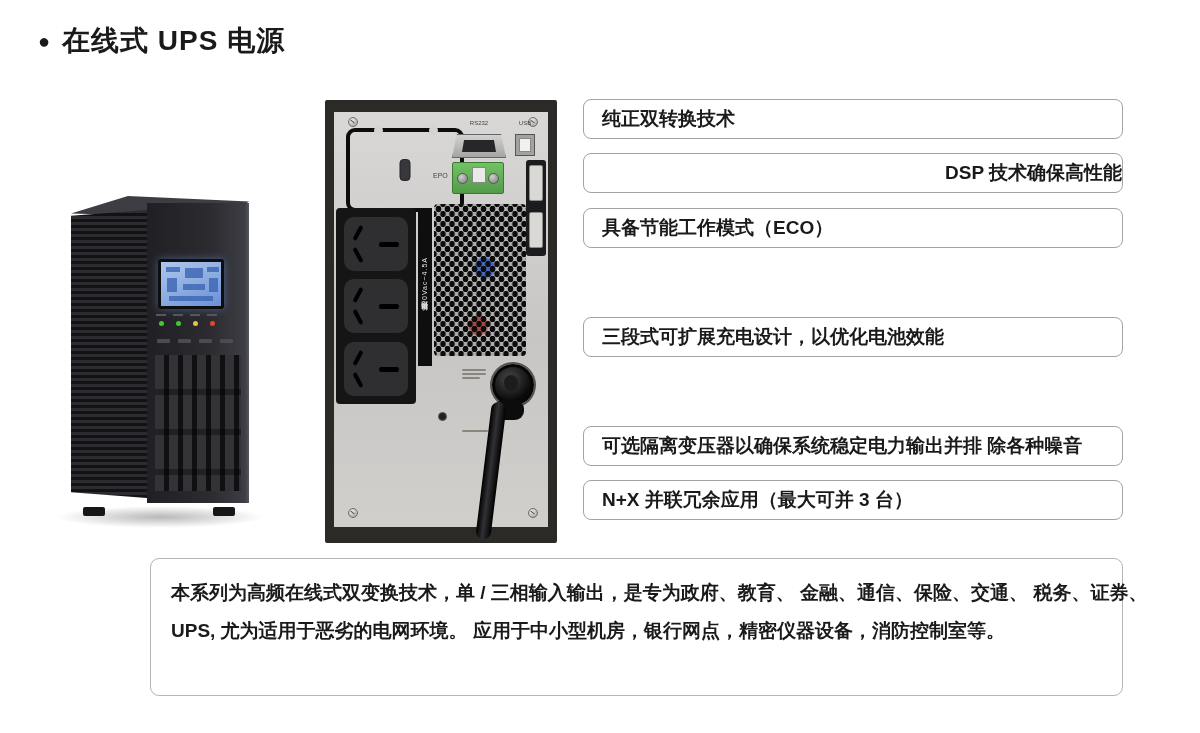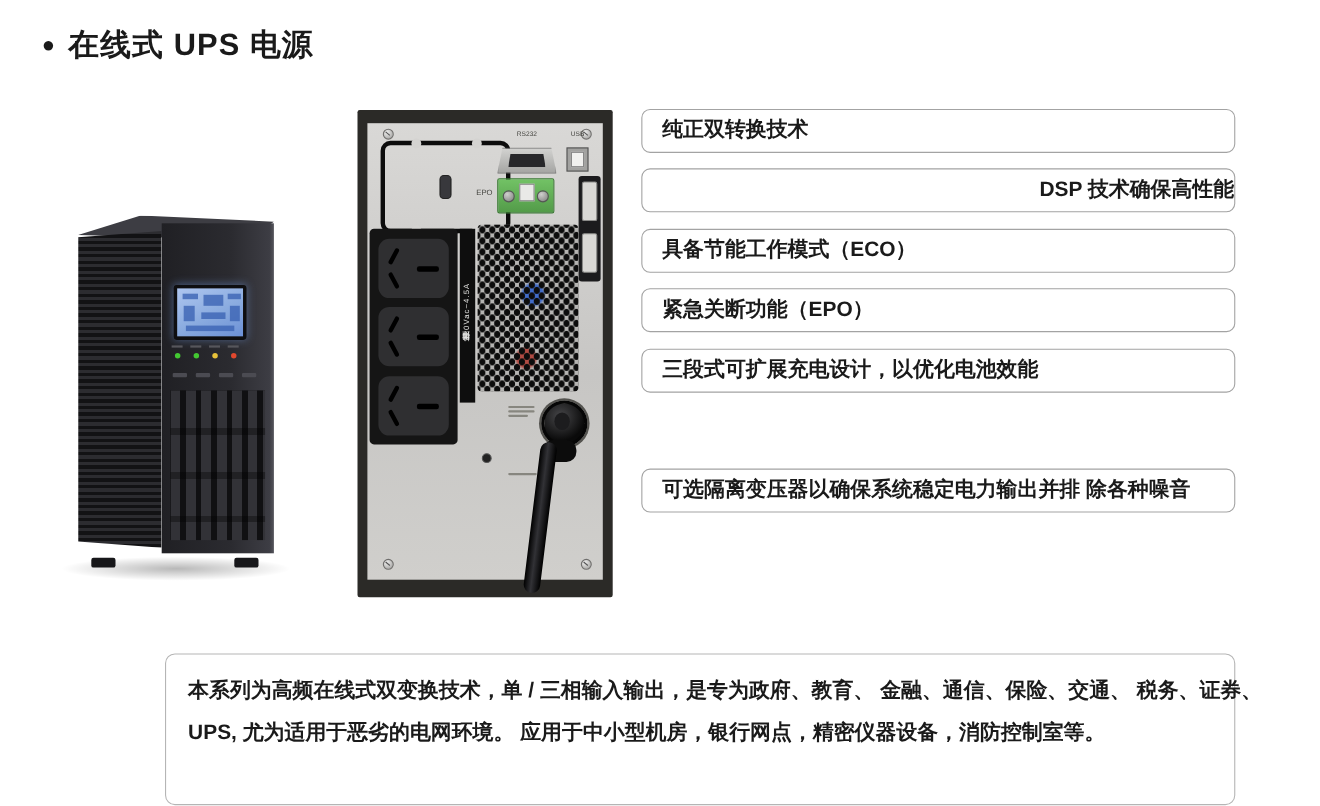--- a/index.html
+++ b/index.html
@@ -12,21 +12,21 @@
   .page-title .txt{font-size:28px;font-weight:bold;letter-spacing:1px;}
 
   
   .feature-box{position:absolute;left:583px;width:540px;height:40px;box-sizing:border-box;
                border:1px solid var(--feature_border,#a3a3a3);border-radius:8px;background:#fff;
                font-size:19px;font-weight:bold;line-height:38px;padding-left:18px;
                white-space:nowrap;overflow:hidden;}
 
   
   .desc-box{position:absolute;left:150px;top:558px;width:973px;height:138px;box-sizing:border-box;
-            border:1px solid #b5b5b5;border-radius:9px;background:#fff;padding:15px 20px 0 20px;margin-top:36px;}
+            border:1px solid #b5b5b5;border-radius:9px;background:#fff;padding:15px 20px 0 20px;}
   .desc-line{font-size:19px;font-weight:bold;line-height:38px;white-space:nowrap;}
 
   
   #front-ups{position:absolute;left:63px;top:196px;width:192px;height:322px;}
   .fu-shadow{position:absolute;left:-8px;bottom:-10px;width:210px;height:22px;
              background:radial-gradient(ellipse at center,rgba(0,0,0,.28),rgba(0,0,0,0) 70%);}
   .fu-top{position:absolute;left:8px;top:0;width:178px;height:22px;background:#3d3d43;
           clip-path:polygon(0 80%,32% 0,100% 25%,87% 100%);}
   .fu-side{position:absolute;left:8px;top:14px;width:76px;height:288px;
            background:repeating-linear-gradient(180deg,#2c2c30 0 3px,#121214 3px 6px);
@@ -234,22 +234,22 @@
         <i style="width:26px;"></i>
       </div>
       <div class="rp-strain"></div>
     </div>
     <div class="rp-cable"></div>
   </div>
 
   <div class="feature-box" style="top:99px;">纯正双转换技术</div>
   <div class="feature-box" style="top:153px;text-align:right;">DSP 技术确保高性能</div>
   <div class="feature-box" style="top:208px;">具备节能工作模式（ECO）</div>
-  <div class="feature-box" style="top:262px;">紧急关断功能（EPO）</div>
   <div class="feature-box" style="top:317px;">三段式可扩展充电设计，以优化电池效能</div>
   <div class="feature-box" style="top:426px;">可选隔离变压器以确保系统稳定电力输出并排 除各种噪音</div>
+  <div class="feature-box" style="top:480px;">N+X 并联冗余应用（最大可并 3 台）</div>
 
   <div class="desc-box">
     <div class="desc-line">本系列为高频在线式双变换技术，单 / 三相输入输出，是专为政府、教育、 金融、通信、保险、交通、 税务、证券、</div>
     <div class="desc-line">UPS, 尤为适用于恶劣的电网环境。 应用于中小型机房，银行网点，精密仪器设备，消防控制室等。</div>
   </div>
 
 </div>
 
 </body></html>

